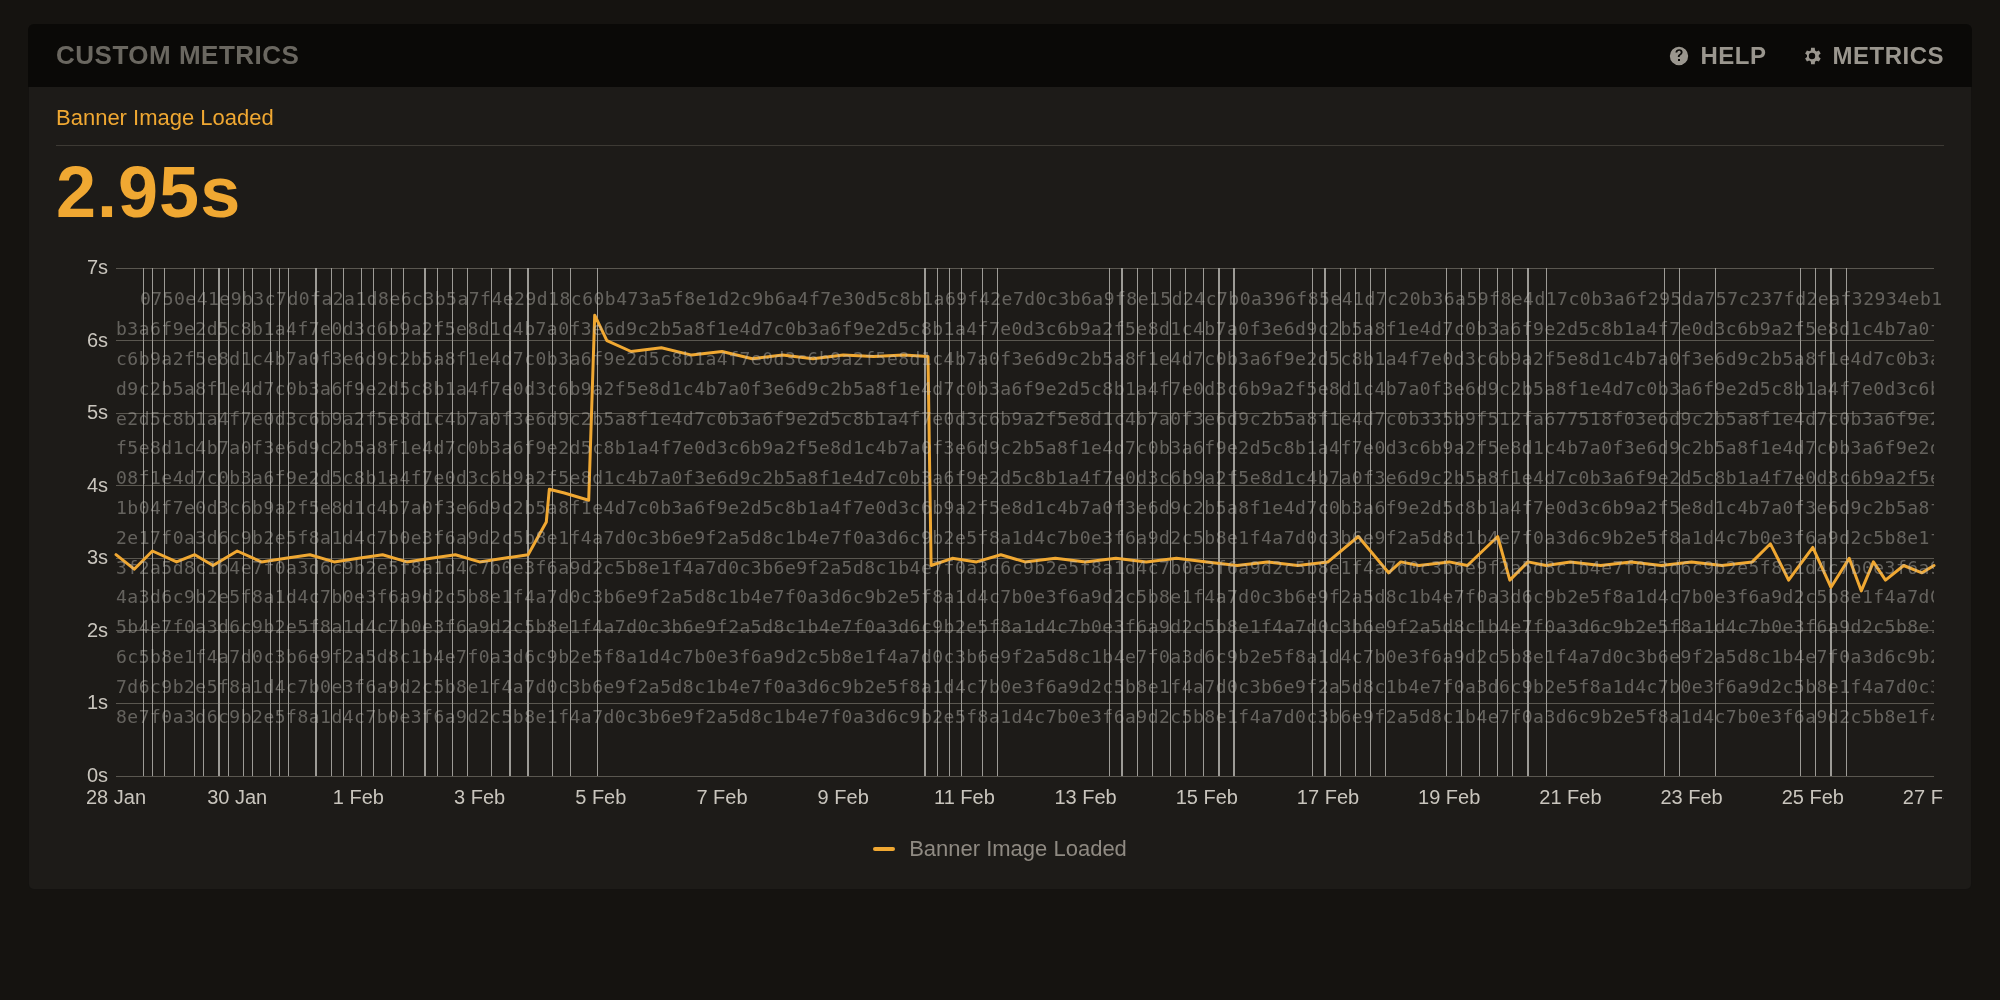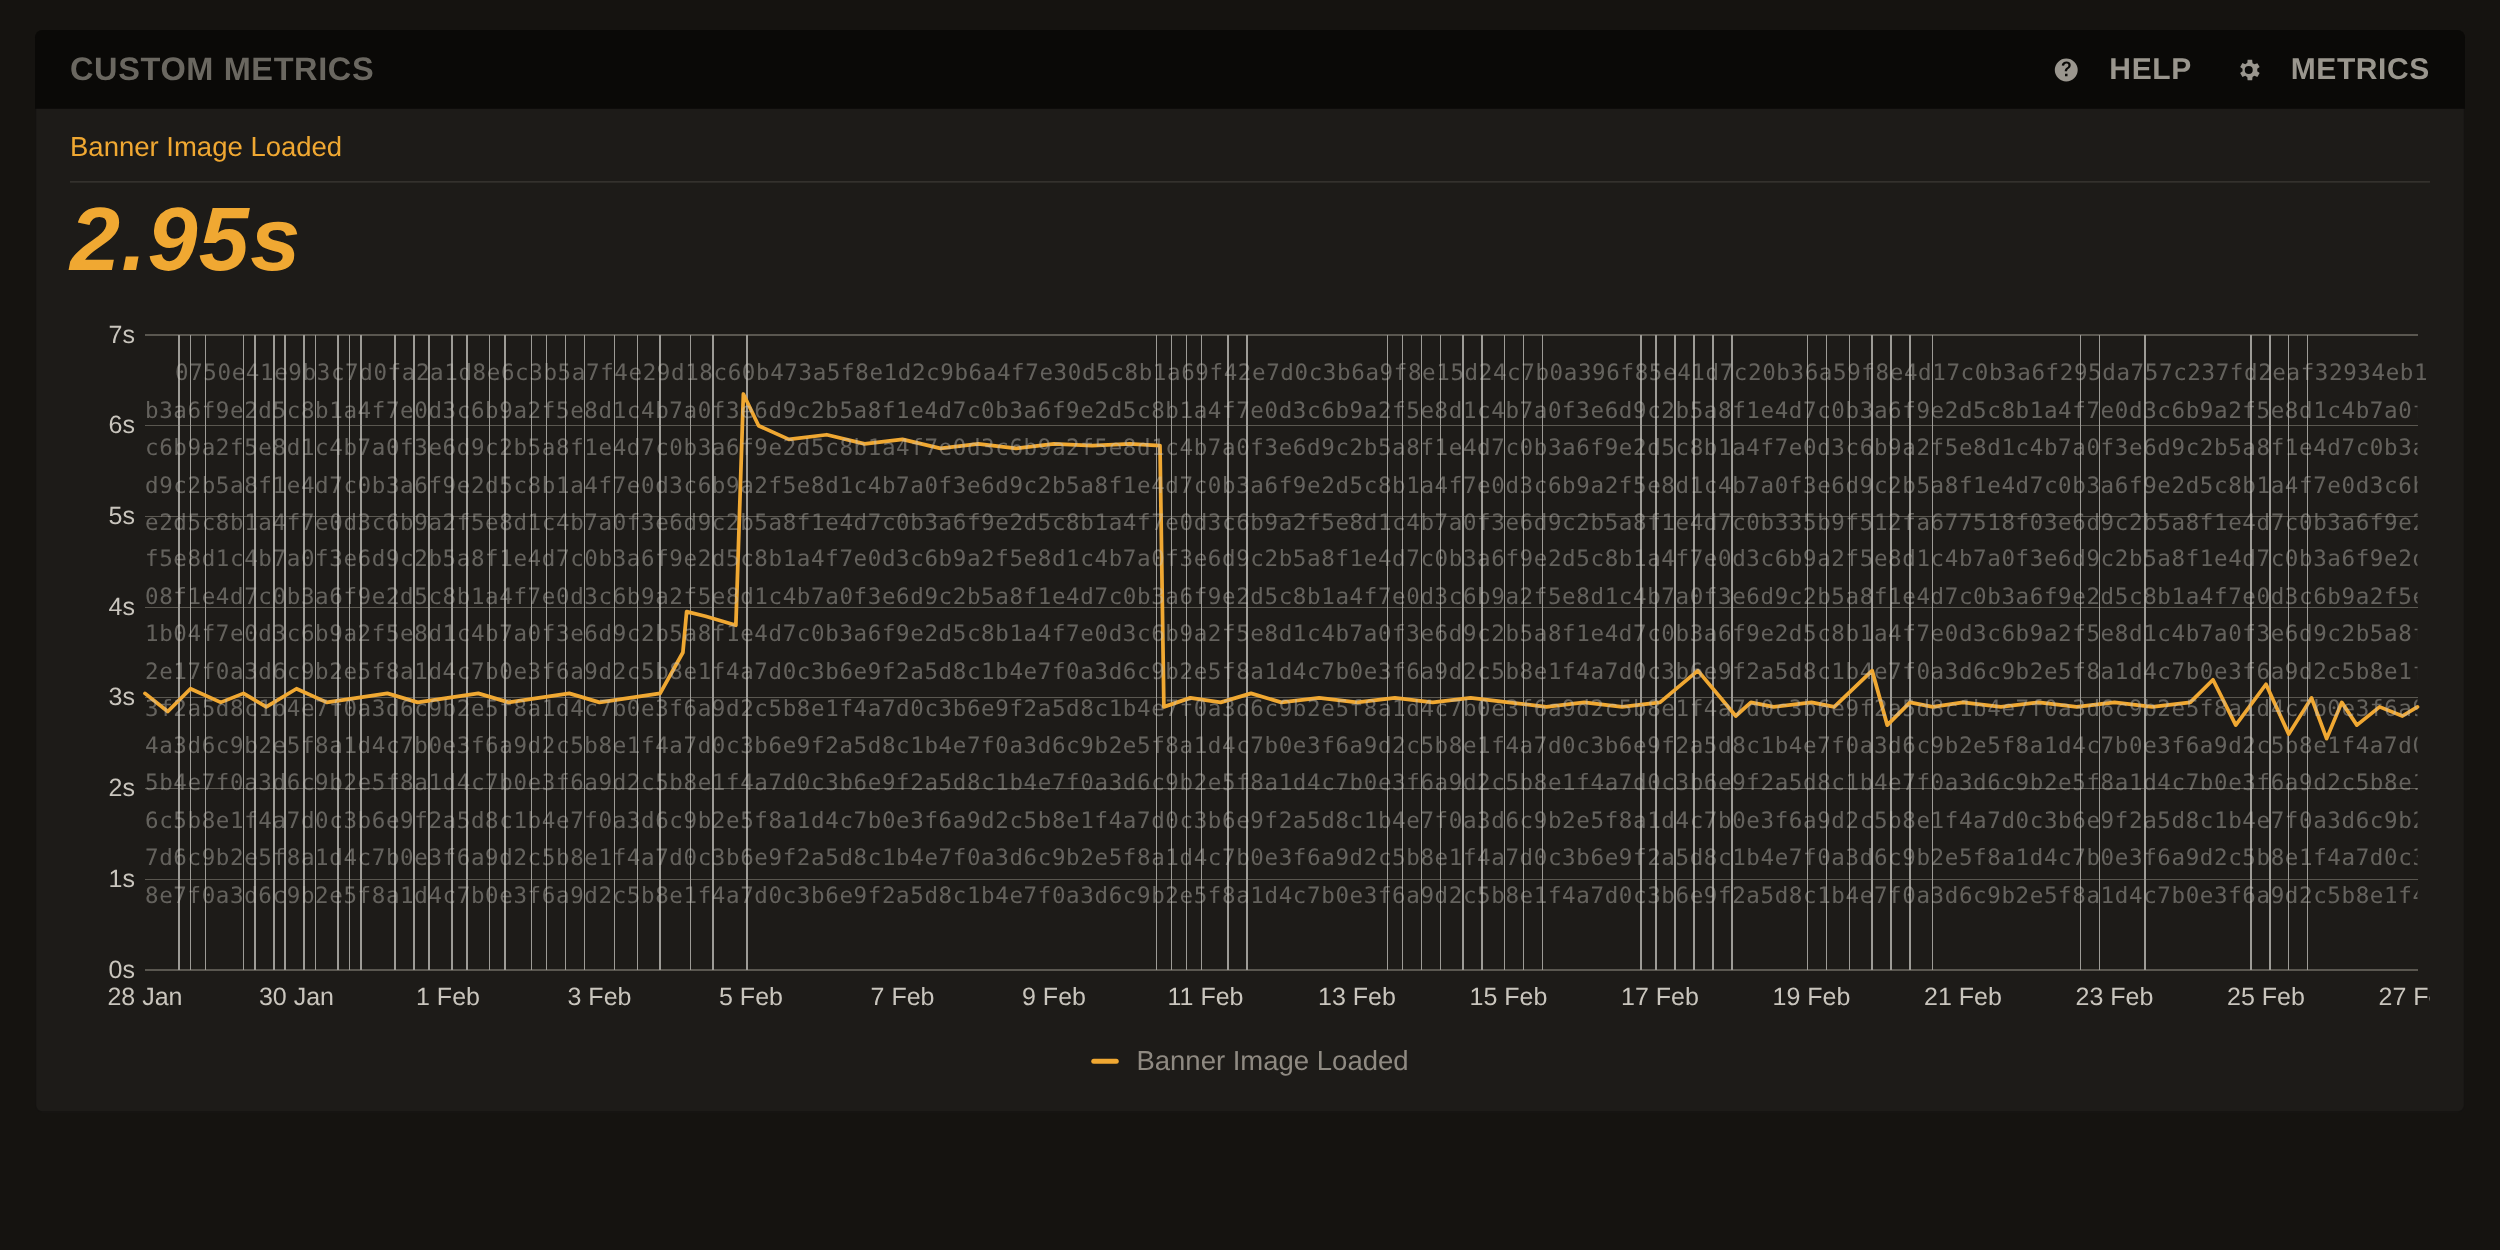--- a/index.html
+++ b/index.html
@@ -12,26 +12,26 @@
     --grid:#5a5750;
     --deploy:#9d9b96;
     --border:#3d3a34;
   }
   html,body{margin:0;padding:0;background:var(--bg);font-family:"Helvetica Neue",Arial,sans-serif;color:var(--fg);width:2000px;height:1000px;overflow:hidden;}
   .wrap{padding:24px 28px;}
   .panel{background:var(--panel);border-radius:6px;overflow:hidden;box-shadow:0 0 0 1px rgba(0,0,0,.3) inset;}
   .panel-header{background:var(--header-bg);display:flex;align-items:center;padding:16px 28px;}
   .panel-title{font-size:26px;font-weight:800;letter-spacing:.5px;color:#6a6760;}
   .header-spacer{flex:1;}
-  .hbtn{display:flex;align-items:center;gap:23px;font-size:24px;font-weight:800;color:#9a968e;margin-left:34px;cursor:pointer;letter-spacing:.5px;}
+  .hbtn{display:flex;align-items:center;gap:10px;font-size:24px;font-weight:800;color:#9a968e;margin-left:34px;cursor:pointer;letter-spacing:.5px;}
   .hbtn svg{width:22px;height:22px;fill:#9a968e;}
   .panel-body{padding:18px 28px 28px 28px;}
   .metric-name{color:var(--accent);font-size:22px;font-weight:400;}
   .rule{border:none;border-top:1px solid var(--border);margin:14px 0 10px 0;}
-  .metric-value{color:var(--accent);font-size:72px;font-weight:800;letter-spacing:1px;line-height:1;font-style:italic;}
+  .metric-value{color:var(--accent);font-size:72px;font-weight:800;letter-spacing:1px;line-height:1;}
   .chart-zone{position:relative;margin-top:30px;}
   svg.chart{display:block;}
   .axis text{fill:var(--fg);font-size:20px;font-family:inherit;}
   .axis-x text{text-anchor:middle;}
   .axis-y text{text-anchor:end;}
   .gridline{stroke:var(--grid);stroke-width:1;shape-rendering:crispEdges;}
   .deploy{stroke:var(--deploy);stroke-width:1.2;shape-rendering:crispEdges;}
   .series{fill:none;stroke:var(--accent);stroke-width:3;stroke-linejoin:round;stroke-linecap:round;}
   .hash-overlay{position:absolute;pointer-events:none;}
   .hash-row{position:absolute;left:0;white-space:nowrap;font-family:monospace;font-size:18px;color:rgba(200,197,190,.42);letter-spacing:.5px;overflow:hidden;}

